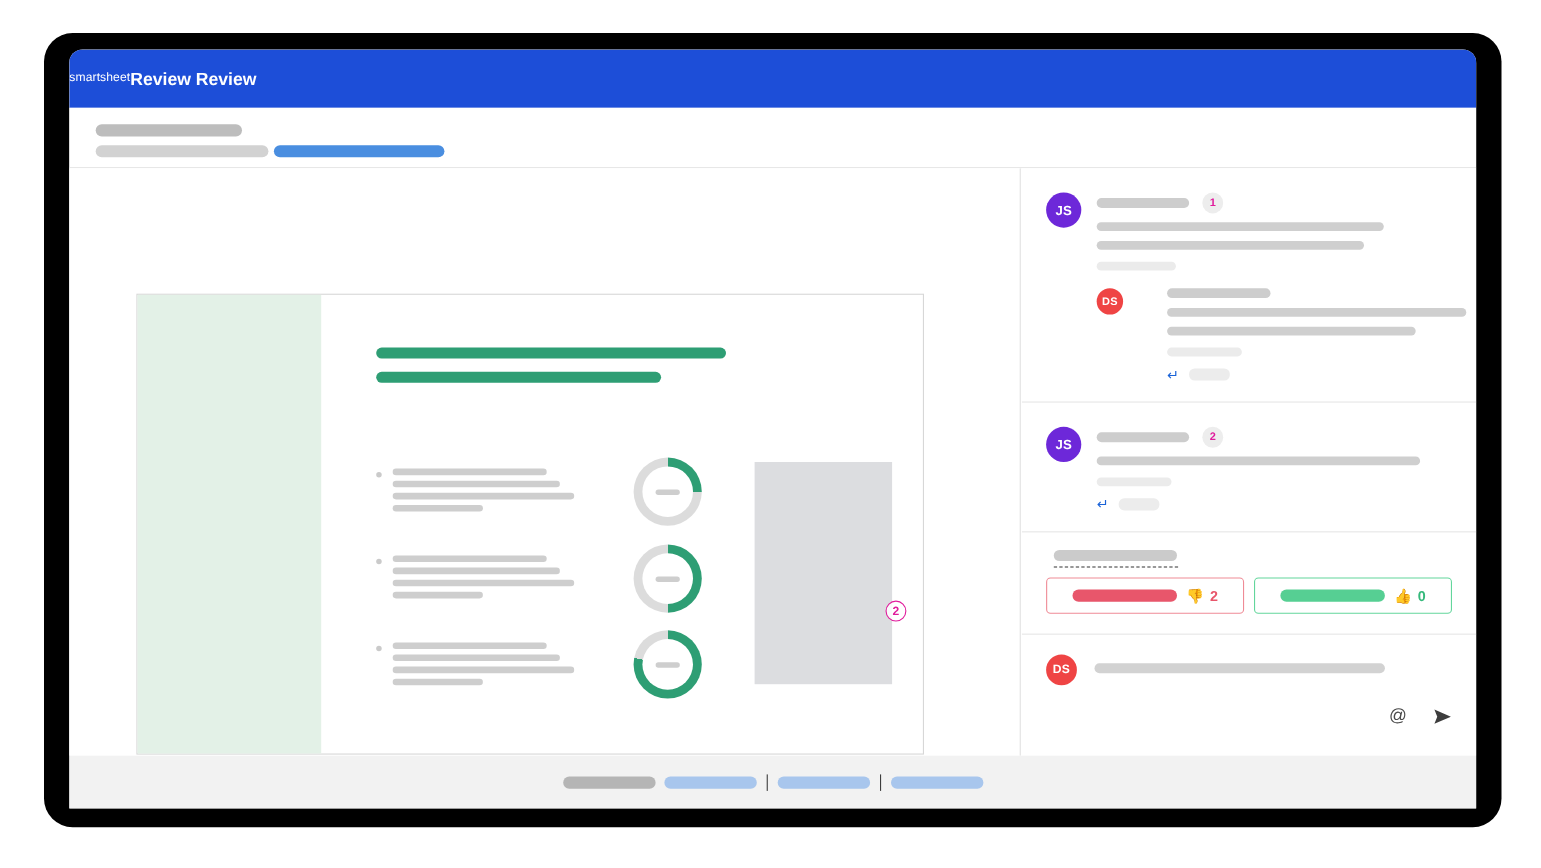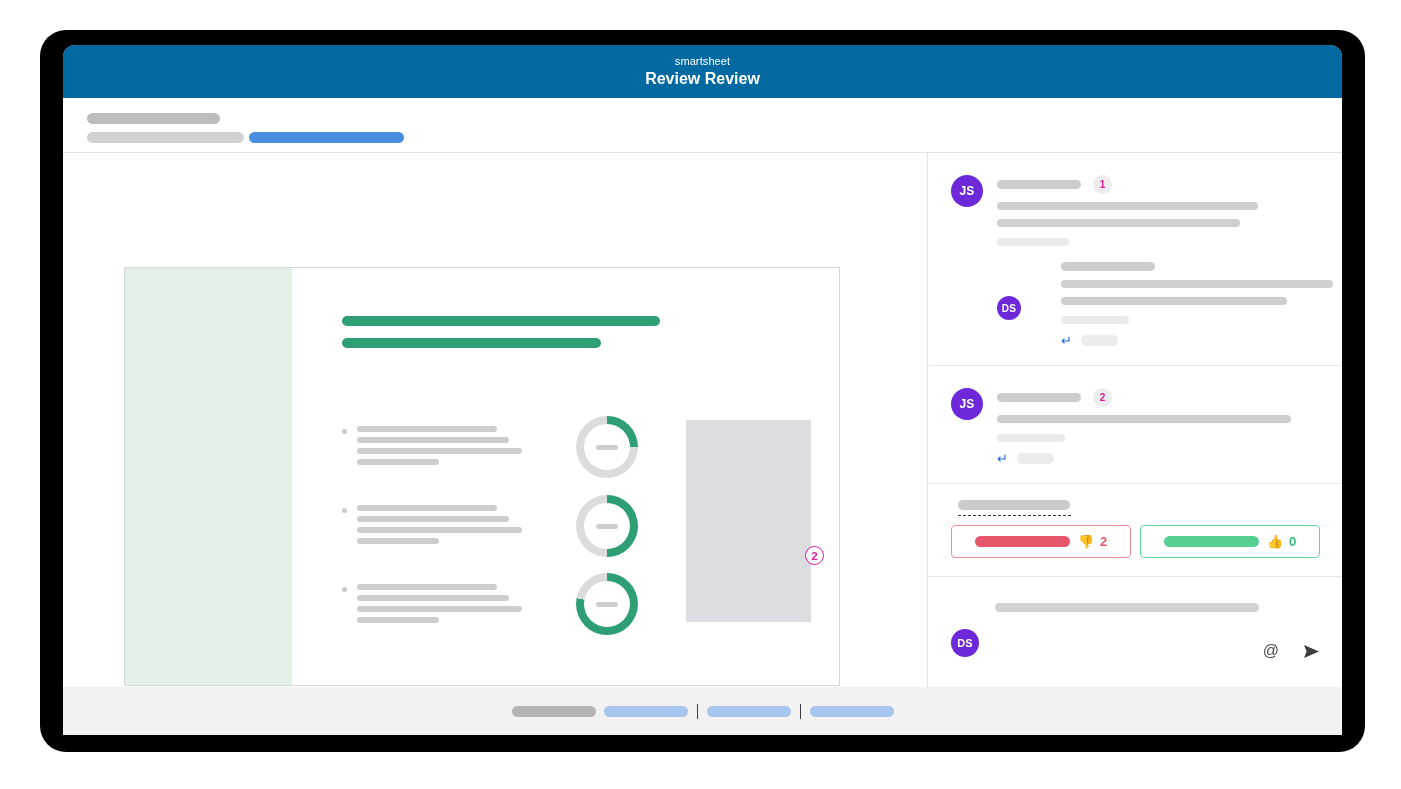--- a/index.html
+++ b/index.html
@@ -34,25 +34,24 @@
     border-top-right-radius: 12px;
     overflow: hidden;
   }
 
   
   #app-header {
     position: absolute;
     left: 0; top: 0;
     width: 100%;
     height: 53px;
-    background: #0369a1;
+    background: #1d4ed8;
     display: flex;
-    flex-direction: column;
+    flex-direction: row;
     align-items: center;
-    justify-content: center;
     color: #ffffff;
   }
   #brand-wordmark {
     font-size: 11px;
     letter-spacing: 0.1px;
     line-height: 13px;
     font-weight: 400;
   }
   #app-title {
     font-size: 16px;
@@ -213,21 +212,21 @@
     position: absolute;
     width: 32px; height: 32px;
     border-radius: 50%;
     color: #ffffff;
     font-size: 12px; font-weight: 700;
     display: flex; align-items: center; justify-content: center;
     letter-spacing: 0.2px;
   }
   .avatar.sm { width: 24px; height: 24px; font-size: 10px; }
   .avatar-js { background: #6d28d9; }
-  .avatar-ds { background: #6d28d9; margin-top: 34px; }
+  .avatar-ds { background: #ef4444; }
 
   .comment-body { margin-left: 46px; }
   .comment-head { display: flex; align-items: center; gap: 12px; height: 18px; }
   .name-skel { height: 9px; border-radius: 5px; background: #cdcdcd; }
   .badge-count {
     width: 19px; height: 19px; border-radius: 50%;
     background: #ededed; color: #e01c9c;
     font-size: 10px; font-weight: 700;
     display: flex; align-items: center; justify-content: center;
   }

